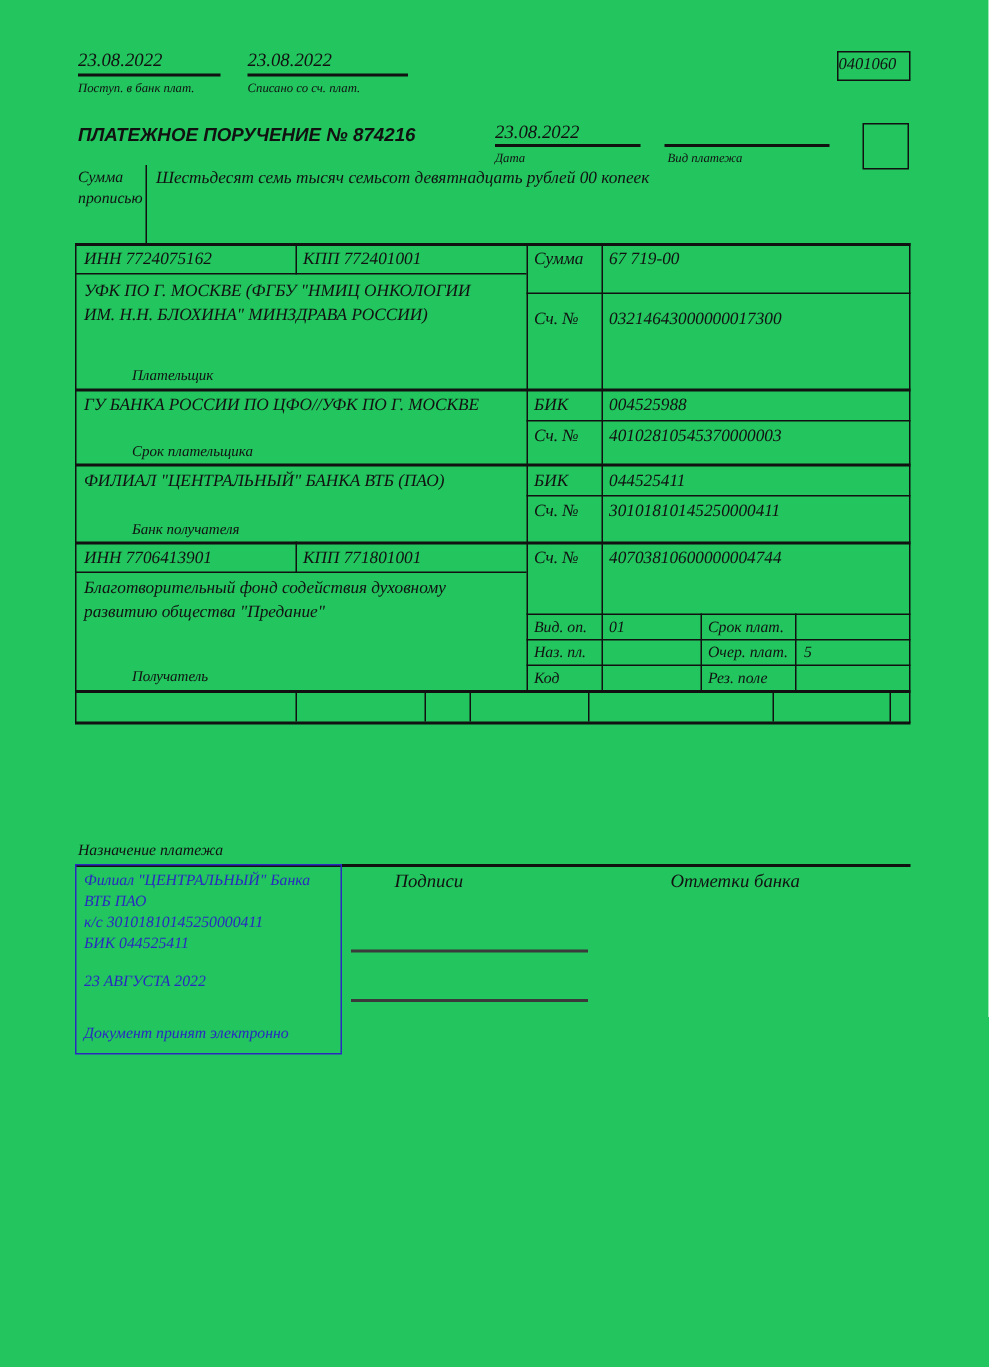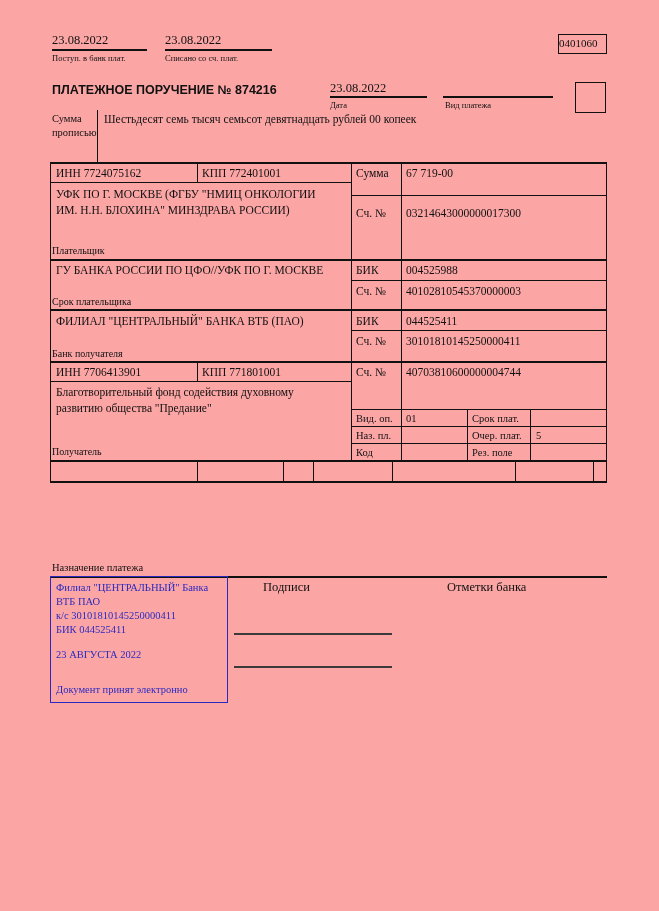--- a/index.html
+++ b/index.html
@@ -1,24 +1,25 @@
 <!DOCTYPE html>
 <html><head>
 <meta charset="utf-8">
 <style>
   html,body{margin:0;padding:0;background:#ffffff;}
   #page{
-    position:relative;width:659px;height:911px;background:#fca5a5;
+    position:relative;width:659px;height:911px;background:#22c55e;
     font-family:"Liberation Serif","DejaVu Serif",serif;color:#111;
     overflow:hidden;
+    font-style:italic;
   }
   .abs{position:absolute;white-space:nowrap;}
   .t12{font-size:12.5px;}
   .t11{font-size:11.5px;line-height:15.5px;}
-  .t10{font-size:10px;}
+  .t10{font-size:10px;padding-left:36px;}
   .t105{font-size:10.5px;line-height:13.5px;}
   .t85{font-size:8.5px;}
   .title{font-family:"Liberation Sans","DejaVu Sans",sans-serif;font-weight:bold;font-size:12.5px;}
   .hl{position:absolute;background:#111;}
   .vl{position:absolute;background:#111;}
   .box{position:absolute;border:1.5px solid #111;box-sizing:border-box;}
   #stamp{
     position:absolute;left:50px;top:576px;width:178px;height:127px;
     border:1.6px solid #2a2ac0;box-sizing:border-box;color:#2a2ac0;
     font-size:10.5px;

